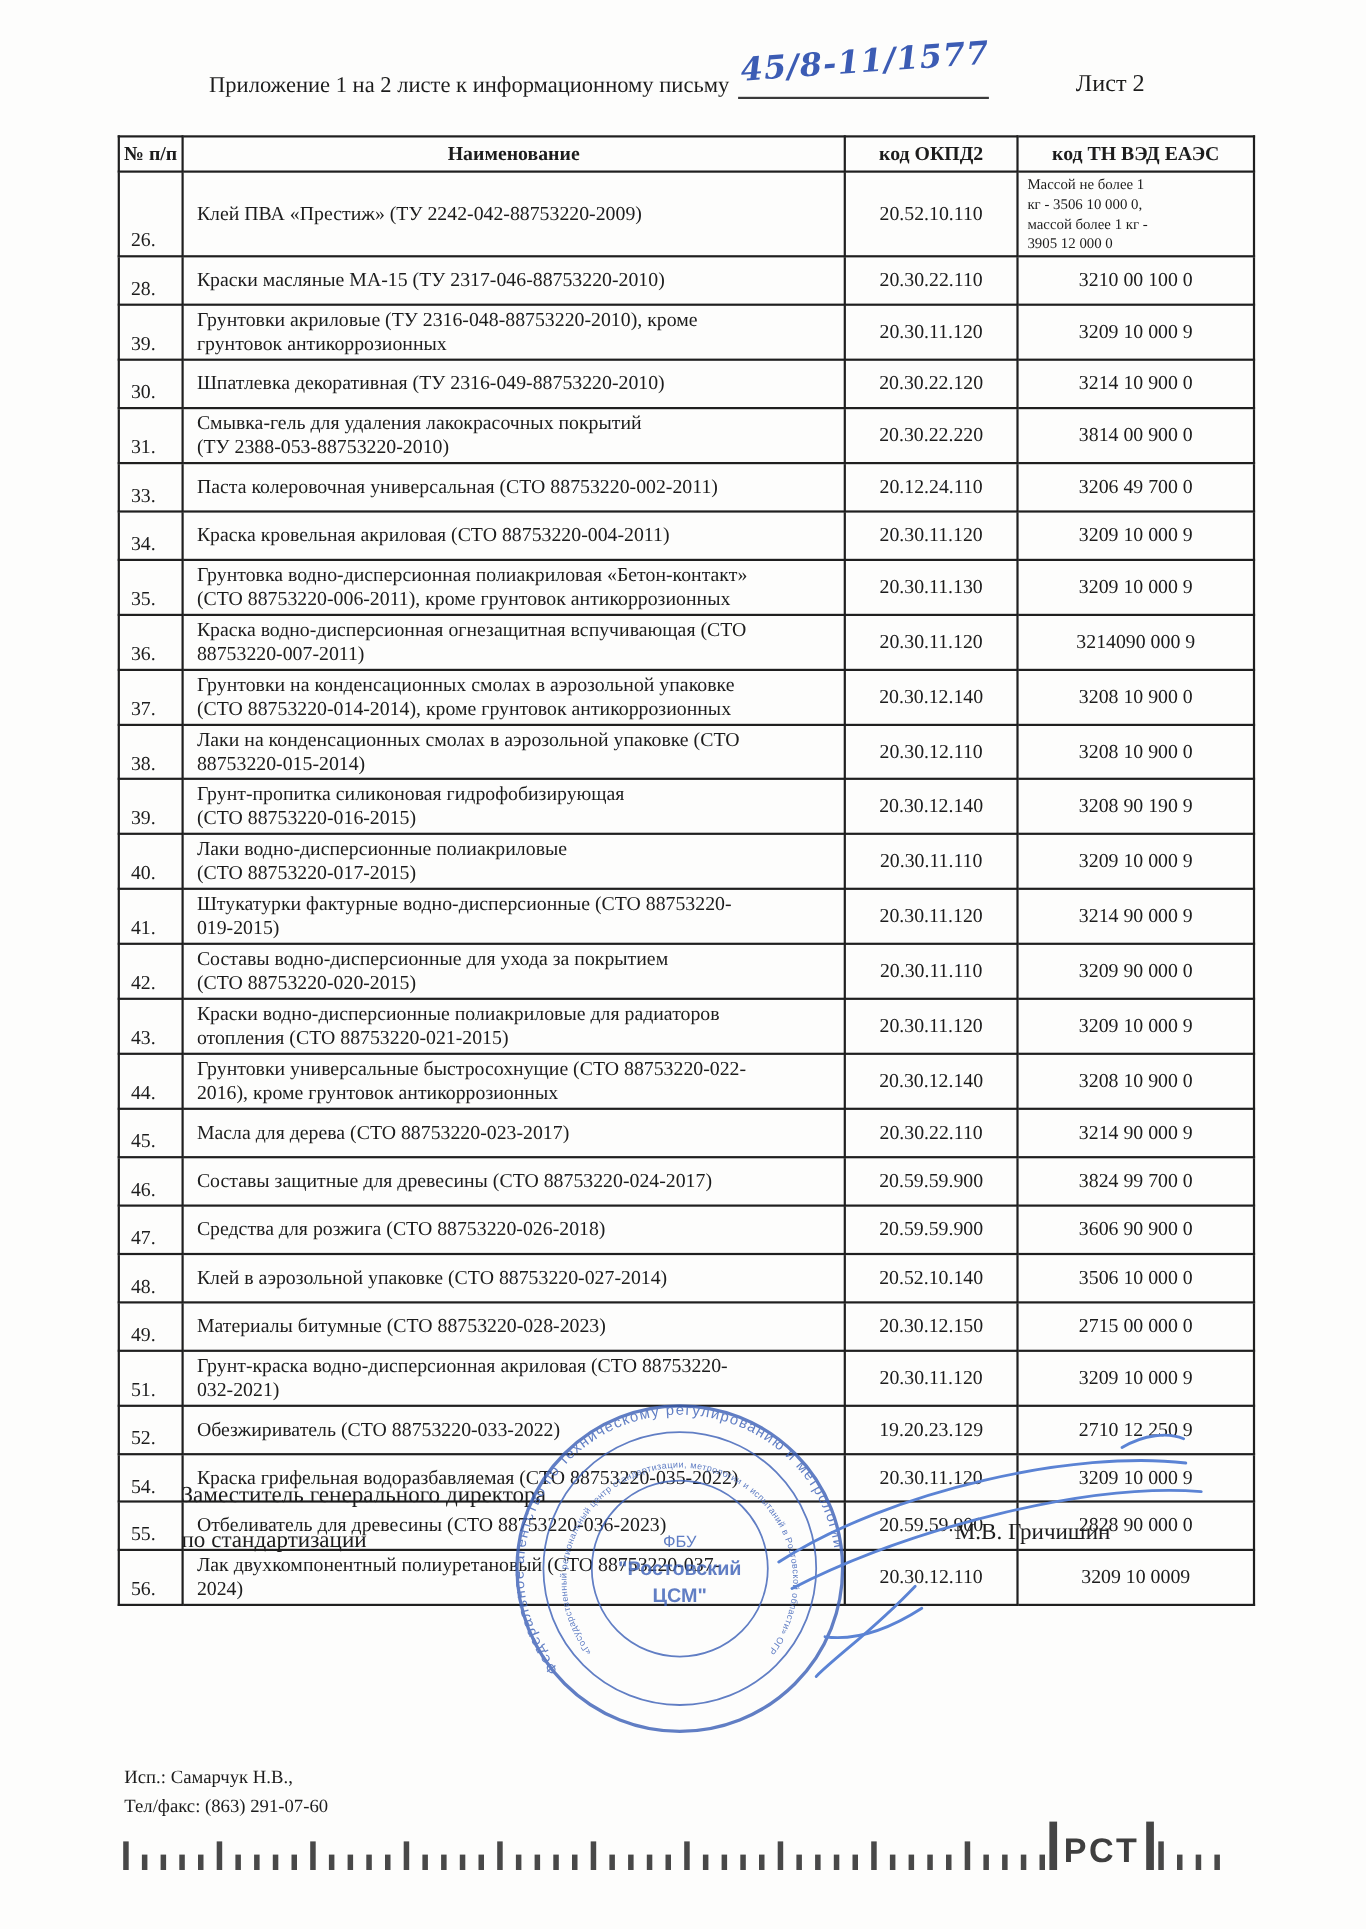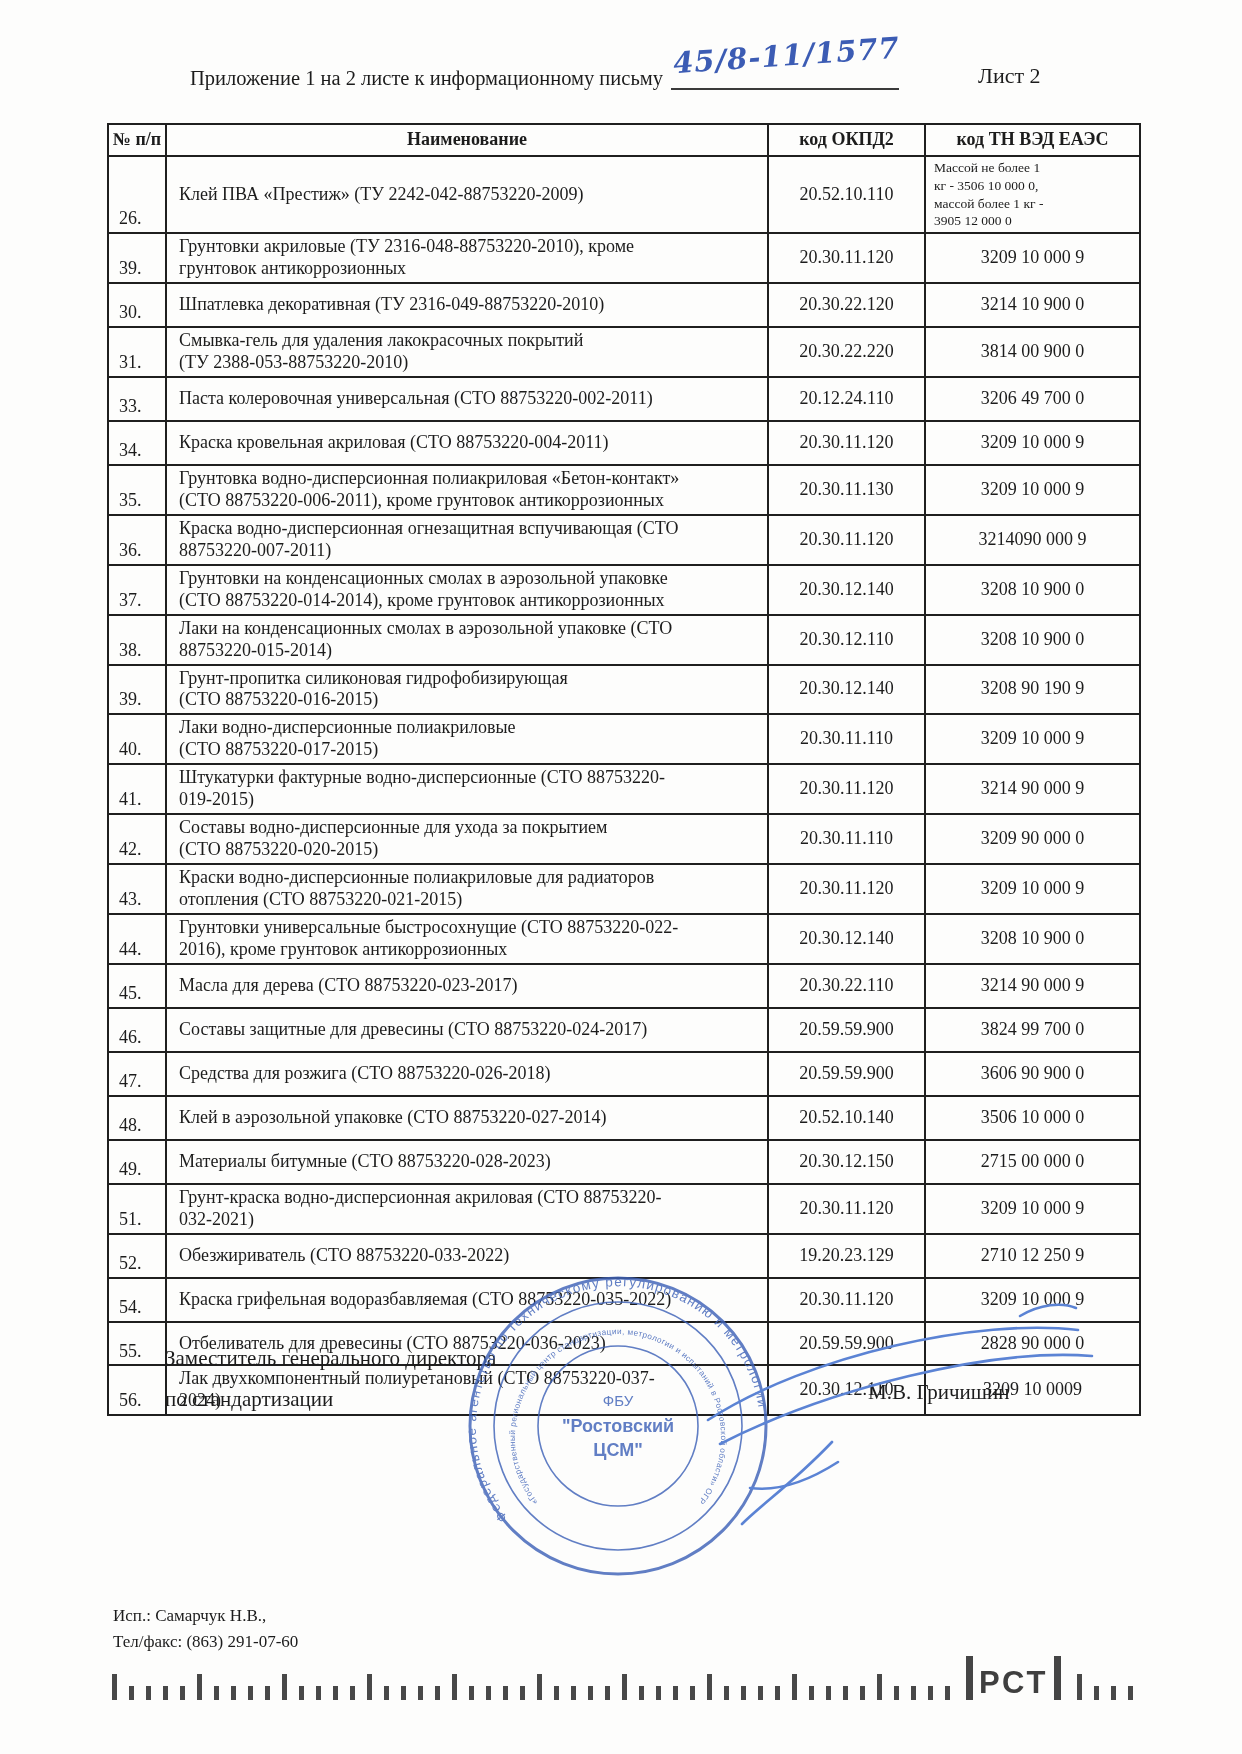--- a/index.html
+++ b/index.html
@@ -40,21 +40,21 @@
   
   .sign-title{position:absolute;left:165px;top:1338px;font-size:21px;line-height:1.95;white-space:pre-line;}
   .sign-name{position:absolute;left:868px;top:1380px;font-size:21px;}
   .executor{position:absolute;left:113px;top:1603px;font-size:17px;line-height:1.55;white-space:pre-line;}
   
   .stamp{position:absolute;left:462px;top:1270px;pointer-events:none;opacity:.82;}
   .signature{position:absolute;left:690px;top:1292px;pointer-events:none;}
   
   .ruler{
     position:absolute;left:112px;top:1648px;width:1080px;height:52px;
-    display:flex;align-items:flex-end;gap:12px;
+    display:flex;align-items:flex-end;gap:0;
   }
   .ruler .bar{width:5px;background:#484848;flex:0 0 auto;}
   .rst{display:flex;align-items:flex-end;gap:6px;margin:0 4px;}
   .rst .rbar{width:7px;height:44px;background:#454545;}
   .rst-text{
     font-family:"Liberation Sans", sans-serif;font-weight:bold;
     font-size:31px;color:#3f3f3f;letter-spacing:3px;line-height:1;padding-bottom:2px;
   }
   .ticks{display:flex;align-items:flex-end;gap:12px;}
 </style>
@@ -90,20 +90,26 @@
     <td class="c-num">26.</td>
     <td class="c-name">Клей ПВА «Престиж» (ТУ 2242-042-88753220-2009)</td>
     <td class="c-okpd">20.52.10.110</td>
     <td class="c-tnved small">Массой не более 1
 кг - 3506 10 000 0,
 массой более 1 кг -
 3905 12 000 0</td>
   </tr>
 
 
+  <tr>
+    <td class="c-num">28.</td>
+    <td class="c-name">Краски масляные МА-15 (ТУ 2317-046-88753220-2010)</td>
+    <td class="c-okpd">20.30.22.110</td>
+    <td class="c-tnved">3210 00 100 0</td>
+  </tr>
 
   <tr>
     <td class="c-num">39.</td>
     <td class="c-name">Грунтовки акриловые (ТУ 2316-048-88753220-2010), кроме
 грунтовок антикоррозионных</td>
     <td class="c-okpd">20.30.11.120</td>
     <td class="c-tnved">3209 10 000 9</td>
   </tr>
 
   <tr>

